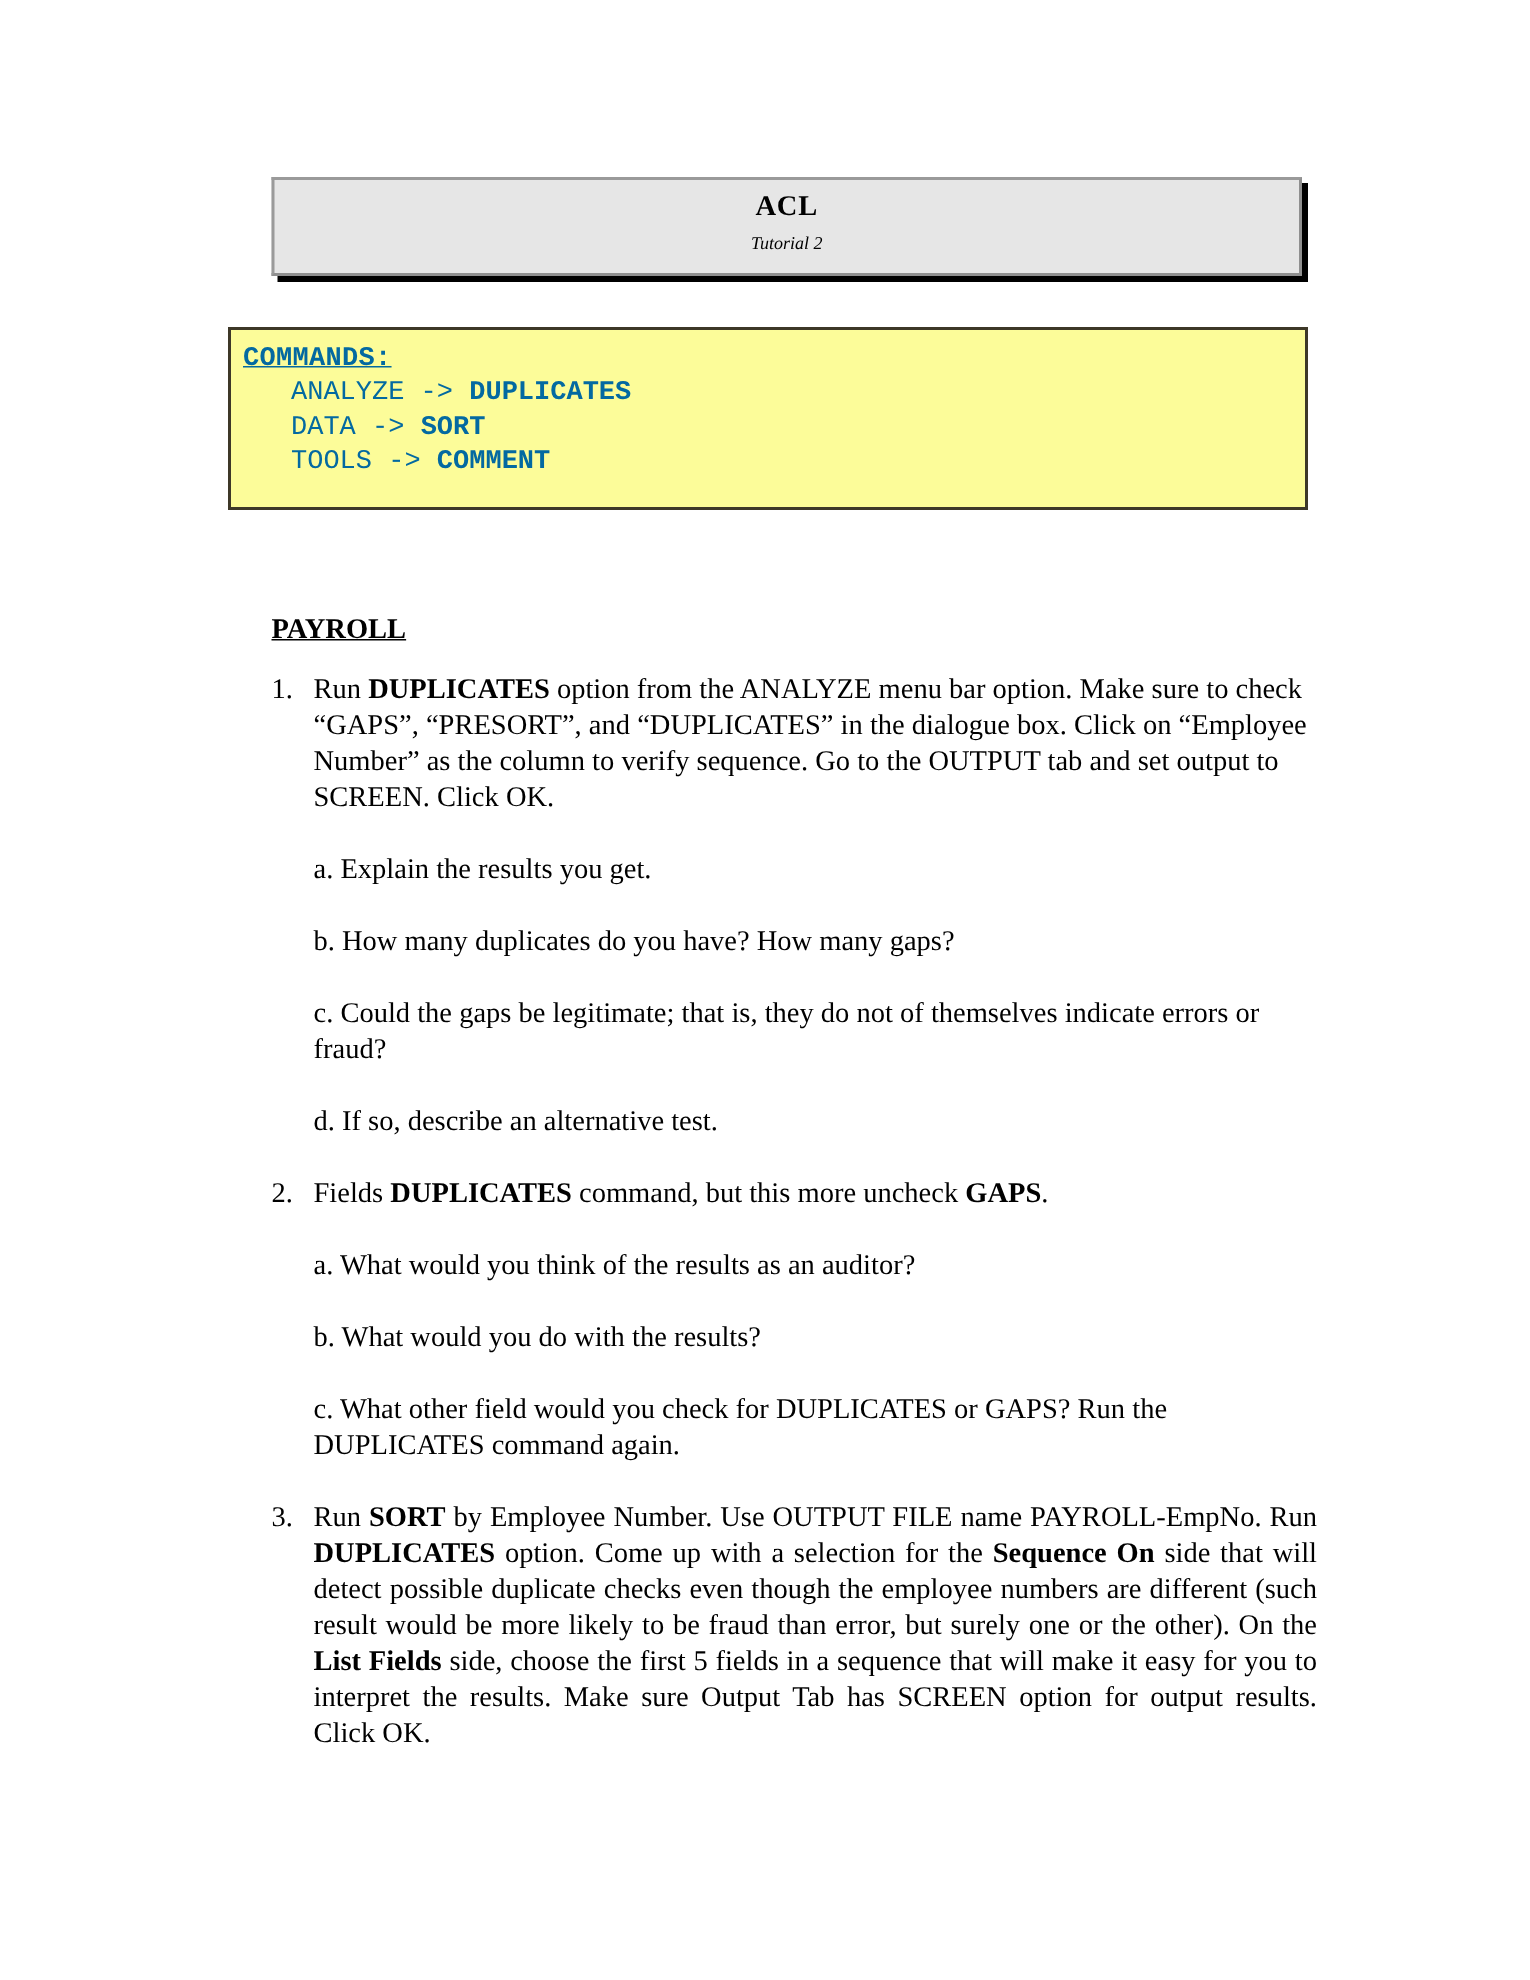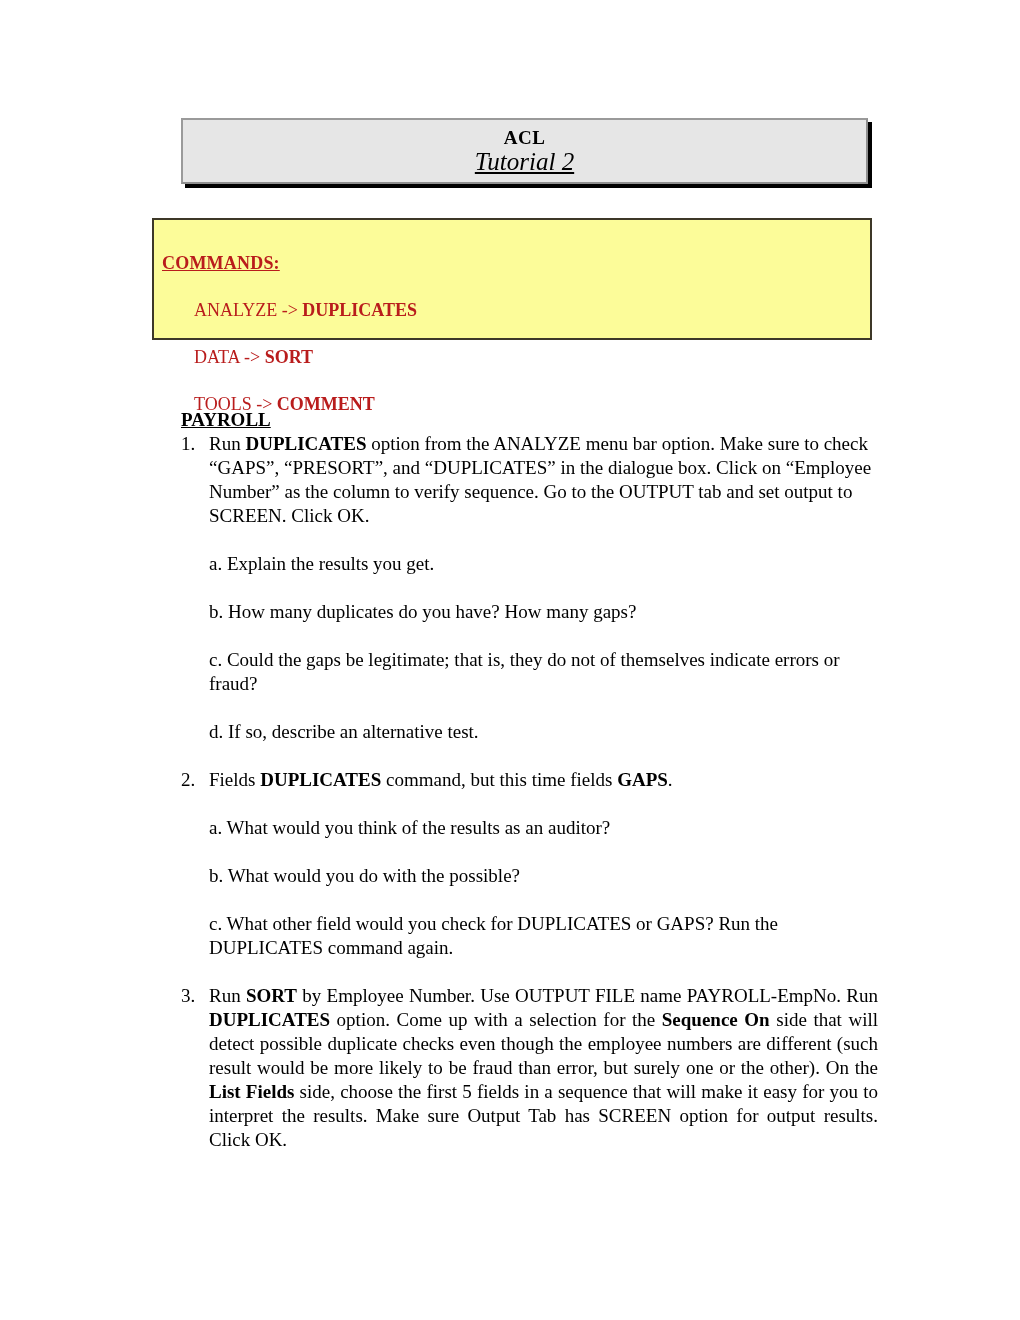--- a/index.html
+++ b/index.html
@@ -42,44 +42,42 @@
   .title-main {
     font-family: "Liberation Serif", serif;
     font-weight: bold;
     font-size: 19px;
     line-height: 24px;
     letter-spacing: 0.5px;
   }
   .title-sub {
     font-family: "Liberation Serif", serif;
     font-style: italic;
-    font-size: 25px;
+    font-size: 12px;
     line-height: 24px;
-    text-decoration: underline;
   }
 
   
   .commands-box {
     position: absolute;
     left: 152px;
     top: 218px;
     width: 720px;
     height: 122px;
     box-sizing: border-box;
     background: #fcfc99;
     border: 2px solid #3d3828;
     padding: 8px 0 0 8px;
   }
   .cmd-line {
-    font-family: Liberation Serif, serif;
-    color: #b91c1c;
+    font-family: Liberation Mono, monospace;
+    color: #0369a1;
     font-size: 18px;
     line-height: 23px;
     white-space: nowrap;
-    margin-top: 24px;
   }
   .cmd-heading {
     font-weight: bold;
     text-decoration: underline;
     letter-spacing: 0.2px;
   }
   .cmd-indent {
     padding-left: 32px;
   }
   .cmd-pre {
@@ -94,21 +92,21 @@
     position: absolute;
     left: 181px;
     top: 408px;
     width: 697px;
   }
   .section-heading {
     font-size: 19px;
     line-height: 24px;
     font-weight: bold;
     text-decoration: underline;
-    margin: 0 0 0 0;
+    margin: 0 0 16px 0;
   }
 
   .numbered-item {
     position: relative;
     padding-left: 28px;
     font-size: 19px;
     line-height: 24px;
     text-align: left;
     margin: 0;
   }
@@ -160,25 +158,25 @@
         <div class="numbered-item"><span class="num-marker">1.</span><span>Run </span><b class="bd">DUPLICATES</b><span> option from the ANALYZE menu bar option. Make sure to check “GAPS”, “PRESORT”, and “DUPLICATES” in the dialogue box. Click on “Employee Number” as the column to verify sequence. Go to the OUTPUT tab and set output to SCREEN. Click OK.</span></div>
         <div class="gap-sm"></div>
         <div class="sub-item">a. Explain the results you get.</div>
         <div class="gap-sm"></div>
         <div class="sub-item">b. How many duplicates do you have? How many gaps?</div>
         <div class="gap-sm"></div>
         <div class="sub-item">c. Could the gaps be legitimate; that is, they do not of themselves indicate errors or fraud?</div>
         <div class="gap-sm"></div>
         <div class="sub-item">d. If so, describe an alternative test.</div>
         <div class="gap-md"></div>
-        <div class="numbered-item"><span class="num-marker">2.</span><span>Fields </span><b class="bd">DUPLICATES</b><span> command, but this time fields </span><b class="bd">GAPS</b><span>.</span></div>
+        <div class="numbered-item"><span class="num-marker">2.</span><span>Fields </span><b class="bd">DUPLICATES</b><span> command, but this more uncheck </span><b class="bd">GAPS</b><span>.</span></div>
         <div class="gap-sm"></div>
         <div class="sub-item">a. What would you think of the results as an auditor?</div>
         <div class="gap-sm"></div>
-        <div class="sub-item">b. What would you do with the possible?</div>
+        <div class="sub-item">b. What would you do with the results?</div>
         <div class="gap-sm"></div>
         <div class="sub-item">c. What other field would you check for DUPLICATES or GAPS? Run the DUPLICATES command again.</div>
         <div class="gap-md"></div>
         <div class="numbered-item justify"><span class="num-marker">3.</span><span>Run </span><b class="bd">SORT</b><span> by Employee Number. Use OUTPUT FILE name PAYROLL-EmpNo. Run </span><b class="bd">DUPLICATES</b><span> option. Come up with a selection for the </span><b class="bd">Sequence On</b><span> side that will detect possible duplicate checks even though the employee numbers are different (such result would be more likely to be fraud than error, but surely one or the other). On the </span><b class="bd">List Fields</b><span> side, choose the first 5 fields in a sequence that will make it easy for you to interpret the results. Make sure Output Tab has SCREEN option for output results. Click OK.</span></div>
         <div class="gap-sm"></div>
       </div>
   </div>
 
 </div>
 

